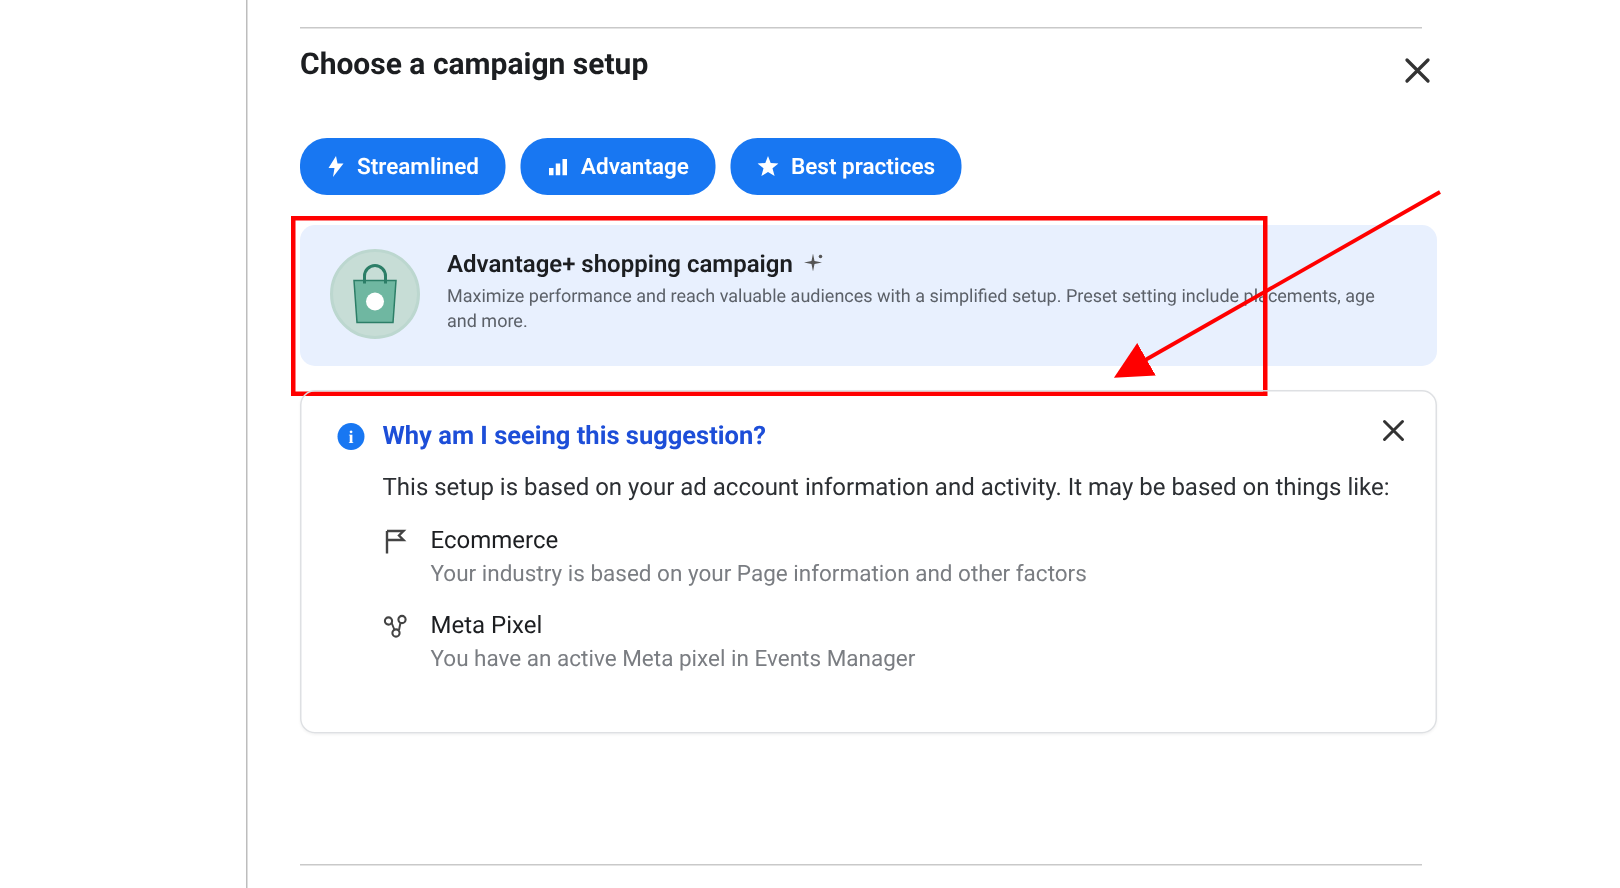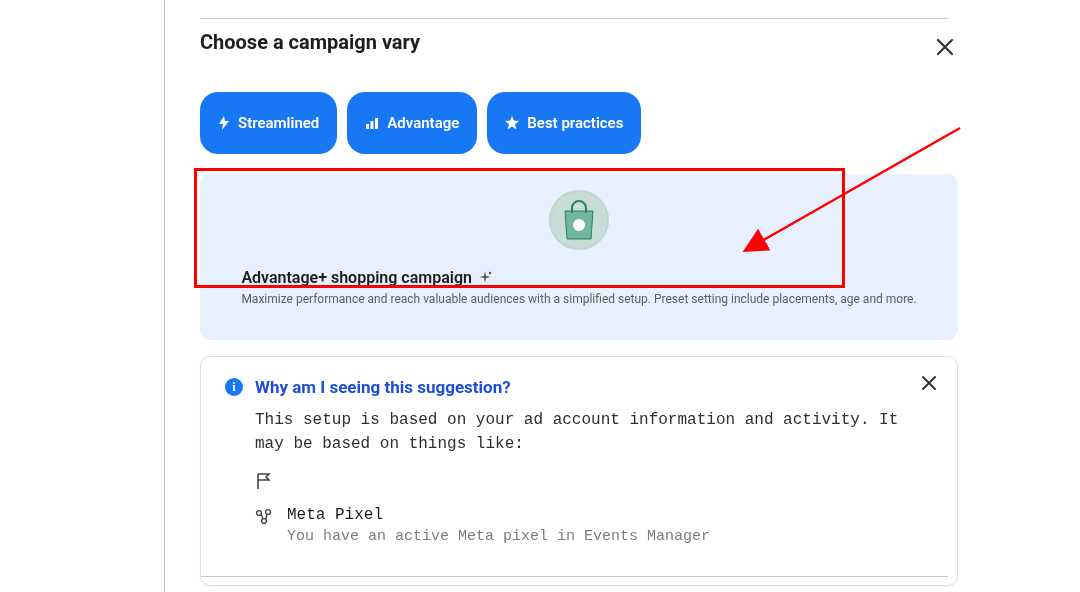--- a/index.html
+++ b/index.html
@@ -64,35 +64,33 @@
     margin-top: 32px;
   }
   .chip {
     display: inline-flex;
     align-items: center;
     gap: 8px;
     background: #1877f2;
     color: #fff;
     font-size: 15px;
     font-weight: 600;
-    padding: 22px 18px;
+    padding: 10px 18px;
     border-radius: 18px;
     cursor: pointer;
   }
   .chip .chip-icon { display: inline-flex; }
   .card {
     margin-top: 20px;
     background: #e8f0fe;
     border-radius: 10px;
-    padding: 16px 20px 32px 20px;
+    padding: 16px 20px 18px 20px;
     display: flex;
     gap: 18px;
-    align-items: center;
     position: relative;
-    flex-direction: column;
   }
   .highlight-box {
     position: absolute;
     border: 3px solid #ff0000;
     left: -6px;
     top: -6px;
     width: 651px;
     height: 120px;
     pointer-events: none;
   }
@@ -155,21 +153,20 @@
     position: absolute;
     right: 20px;
     top: 18px;
     font-size: 20px;
     color: #444;
     cursor: pointer;
   }
   .info-body {
     margin-left: 30px;
     margin-top: 12px;
-    font-family: Liberation Mono, monospace;
   }
   .info-desc {
     font-size: 16px;
     color: #2c2f33;
     line-height: 1.45;
   }
   .reasons {
     margin-top: 14px;
   }
   .reason {
@@ -204,21 +201,21 @@
 <body>
 
 <div class="left-rule"></div>
 <div class="divider top"></div>
 <div class="divider bottom"></div>
 
 <div class="content">
 
   <div class="header-row">
     <div>
-      <div class="header-title">Choose a campaign vary</div>
+      <div class="header-title">Choose a campaign setup</div>
     </div>
     <div class="close-btn">
       <svg width="18" height="18" viewBox="0 0 18 18">
           <path d="M2 2 L16 16 M16 2 L2 16" stroke="#333" stroke-width="2.2" stroke-linecap="round"></path>
         </svg>
     </div>
   </div>
 
   <div class="chips">
     <div class="chip">
@@ -285,20 +282,24 @@
     <div class="info-body">
       <div class="info-desc">This setup is based on your ad account information and activity. It may be based on things like:</div>
       <div class="reasons">
         <div class="reason">
           <span class="reason-icon">
             <svg width="18" height="18" viewBox="0 0 18 18">
                 <path d="M3 2 V17" stroke="#444" stroke-width="1.6"></path>
                 <path d="M3 2 H14 L11 5 L14 8 H3" fill="none" stroke="#444" stroke-width="1.6"></path>
               </svg>
           </span>
+          <div>
+            <div class="reason-title">Ecommerce</div>
+            <div class="reason-desc">Your industry is based on your Page information and other factors</div>
+          </div>
         </div>
         <div class="reason">
           <span class="reason-icon">
             <svg width="18" height="18" viewBox="0 0 18 18">
               <circle cx="4" cy="5" r="2.4" fill="none" stroke="#444" stroke-width="1.4"></circle>
               <circle cx="13" cy="4" r="2.4" fill="none" stroke="#444" stroke-width="1.4"></circle>
               <circle cx="9" cy="13" r="2.4" fill="none" stroke="#444" stroke-width="1.4"></circle>
               <path d="M6 6 L8 11 M11 11 L12 6" stroke="#444" stroke-width="1.3"></path>
             </svg>
           </span>

